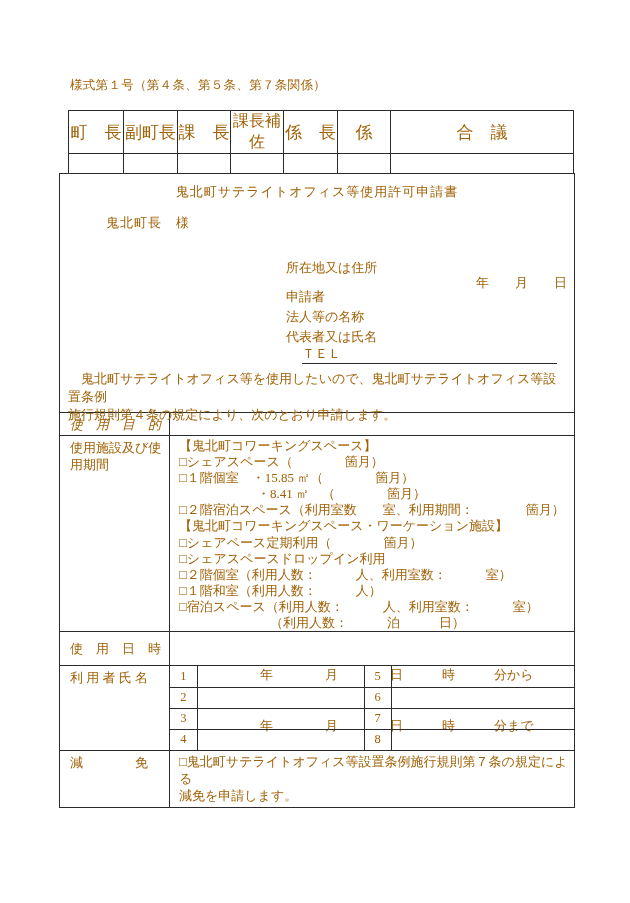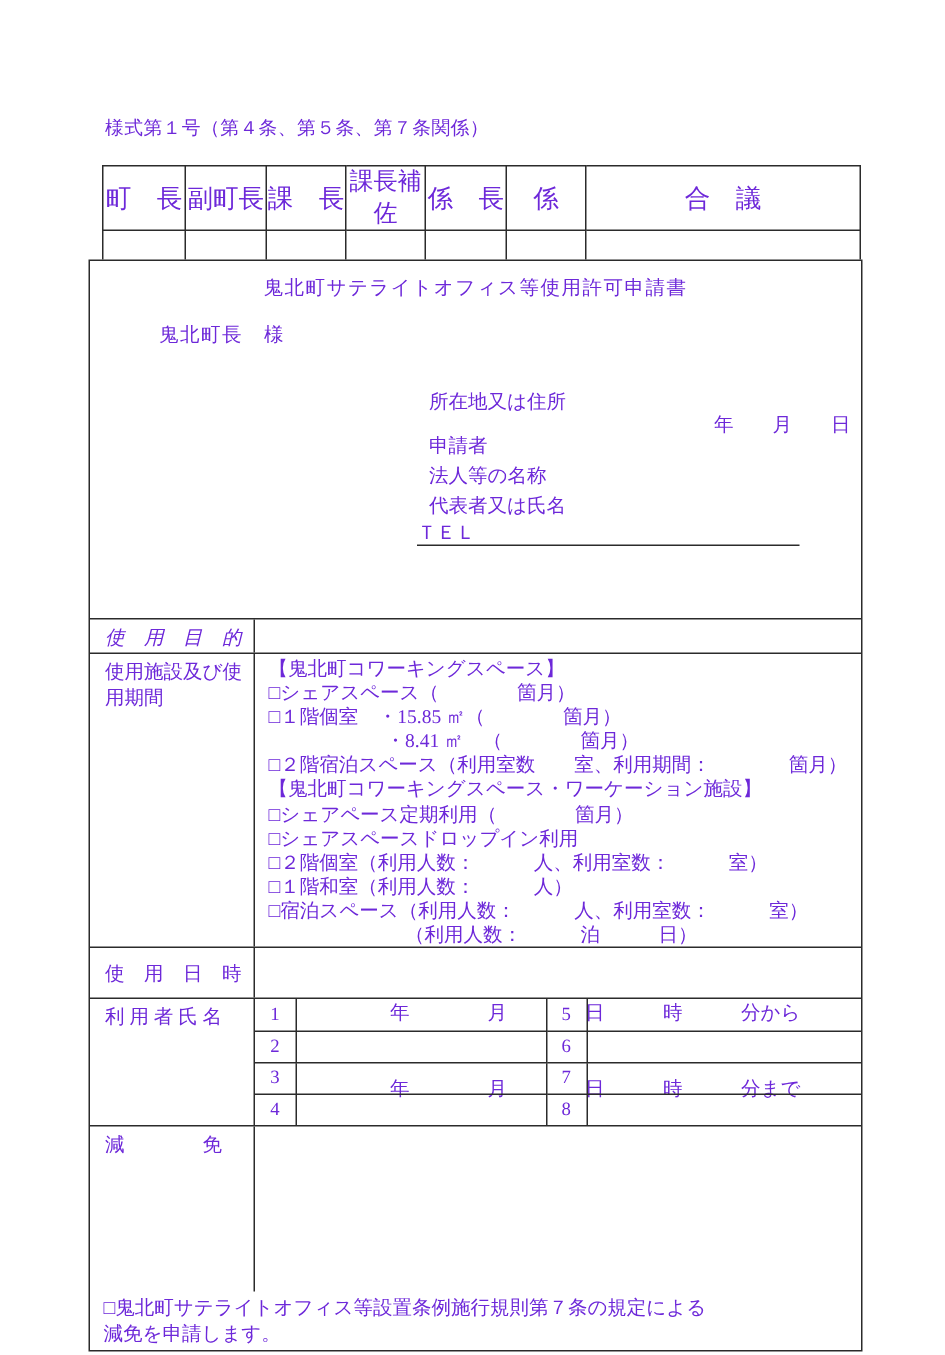--- a/index.html
+++ b/index.html
@@ -2,21 +2,21 @@
 <html><head>
 <meta charset="utf-8">
 <style>
   * { box-sizing: border-box; }
   html, body { margin: 0; padding: 0; background: #fff; }
   .page {
     position: relative;
     width: 630px;
     height: 903px;
     background: #ffffff;
-    color: #6d28d9;
+    color: #a16207;
     font-family: "Liberation Serif", "DejaVu Serif", serif;
     font-size: 13px;
     overflow: hidden;
   }
   .form-number {
     position: absolute;
     left: 70px;
     top: 77px;
     font-size: 12.5px;
     letter-spacing: 0.3px;
@@ -54,22 +54,22 @@
     position: absolute; top: 9px; left: 0; right: 0;
     text-align: center; letter-spacing: 1px;
   }
   .addressee { position: absolute; top: 40px; left: 46px; letter-spacing: 1px; }
   .date-line { position: absolute; top: 54px; right: 7px; margin-top: 46px; }
   .addr-label   { position: absolute; top: 85px;  left: 226px; }
   .applicant    { position: absolute; top: 114px; left: 226px; }
   .corp-name    { position: absolute; top: 134px; left: 226px; }
   .rep-name     { position: absolute; top: 154px; left: 226px; }
   .tel-line {
-    position: absolute; top: 172px; left: 218px; width: 255px;
-    border-bottom: 1px solid #2b2b2b; line-height: 17px;
+    position: absolute; top: 172px; left: 242px; width: 255px;
+    border-bottom: 1px solid #2b2b2b; line-height: 17px; font-family: Liberation Mono, monospace;
   }
   .declaration {
     position: absolute; top: 196px; left: 8px; right: 6px;
     line-height: 18px; text-indent: 1em; white-space: pre-line;
   }
   
   .form-row { display: flex; border-top: 1px solid #2b2b2b; }
   .row-label {
     width: 110px; flex: 0 0 110px;
     border-right: 1px solid #2b2b2b;
@@ -92,21 +92,21 @@
     border-collapse: collapse; table-layout: fixed;
   }
   table.users td {
     border-right: 1px solid #2b2b2b;
     border-bottom: 1px solid #2b2b2b;
     padding: 0; height: 21px;
   }
   table.users tr td:last-child { border-right: none; }
   table.users tr:last-child td { border-bottom: none; }
   table.users td.num { text-align: center; font-size: 12.5px; }
-  .exemption-row { min-height: 37px; flex-direction: column; }
+  .exemption-row { min-height: 37px; }
   .exemption-content { padding: 2px 6px 3px 9px; line-height: 17px; white-space: pre-line; }
 </style>
 </head>
 <body>
 
 <div class="page">
 
   <div class="form-number">様式第１号（第４条、第５条、第７条関係）</div>
 
   <table class="approval">
@@ -145,20 +145,22 @@
 
     <div class="head-section">
       <div class="form-title">鬼北町サテライトオフィス等使用許可申請書</div>
       <div class="addressee">鬼北町長　様</div>
       <div class="date-line">年　　月　　日</div>
       <div class="addr-label">所在地又は住所</div>
       <div class="applicant">申請者</div>
       <div class="corp-name">法人等の名称</div>
       <div class="rep-name">代表者又は氏名</div>
       <div class="tel-line">ＴＥＬ</div>
+      <div class="declaration">鬼北町サテライトオフィス等を使用したいので、鬼北町サテライトオフィス等設置条例
+施行規則第４条の規定により、次のとおり申請します。</div>
     </div>
 
     <div class="form-row purpose-row">
       <div class="row-label">使　用　目　的</div>
       <div class="row-content"></div>
     </div>
 
     <div class="form-row facility-row">
       <div class="row-label">使用施設及び使
 用期間</div>

